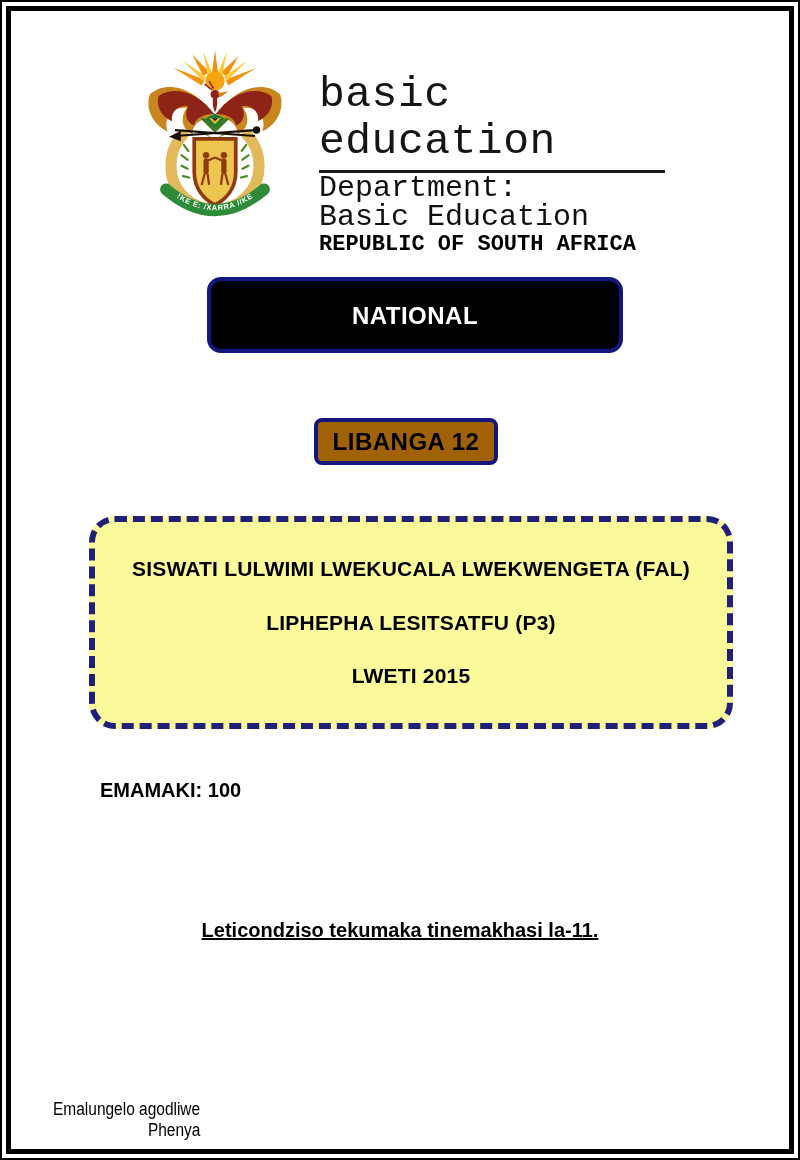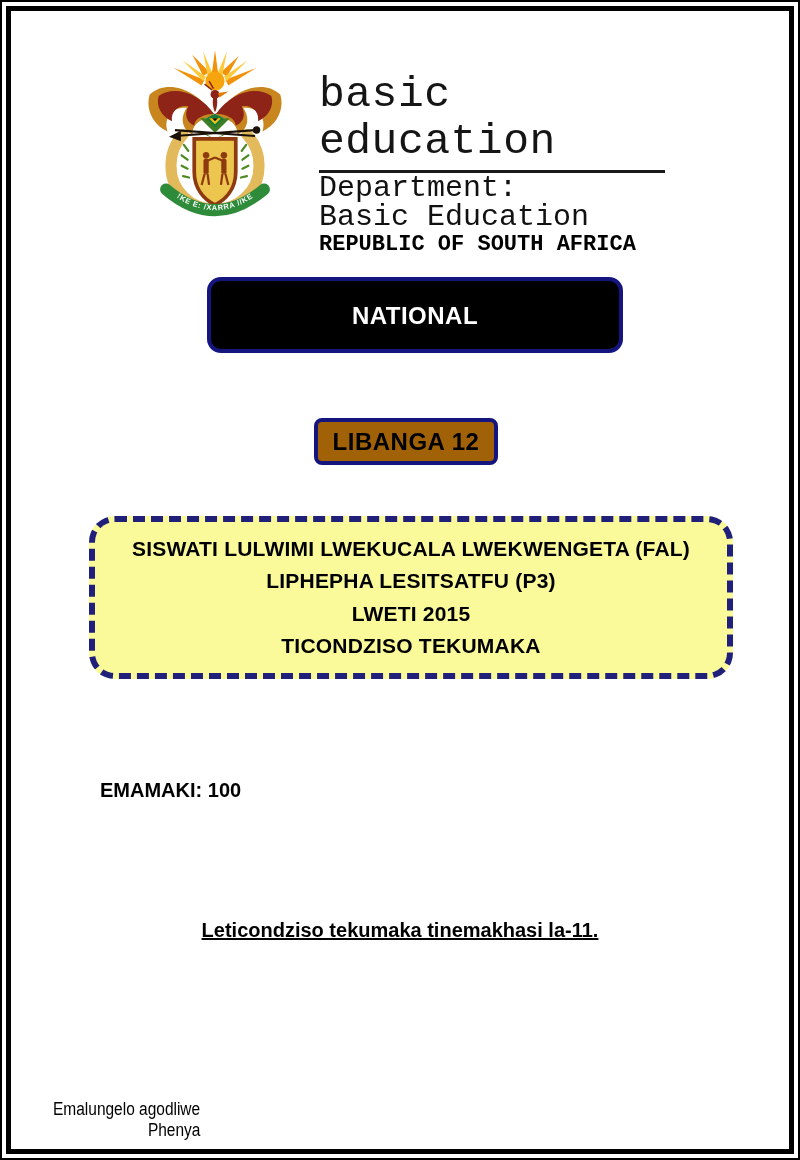--- a/index.html
+++ b/index.html
@@ -59,21 +59,21 @@
     background:#a16207;
     border:4px solid #15157e;
     border-radius:8px;
     display:flex; justify-content:center; align-items:center;
   }
   .grade-box div { font-size:24px; font-weight:bold; letter-spacing:0.5px; }
 
   
   .subject-box {
     position:absolute; left:78px; top:505px;
-    width:644px; height:163px;
+    width:644px; height:213px;
     background:#fafa9b;
     border:6px dashed #20207a;
     border-radius:26px;
     display:flex; flex-direction:column; justify-content:space-evenly; align-items:center;
     padding:6px 10px;
   }
   .subject-box div {
     font-size:21px; font-weight:bold; text-align:center; letter-spacing:0.2px;
   }
 
@@ -195,21 +195,20 @@
     </div>
 
     <div class="grade-box">
       <div>LIBANGA 12</div>
     </div>
 
     <div class="subject-box">
       <div>SISWATI LULWIMI LWEKUCALA LWEKWENGETA (FAL)</div>
       <div>LIPHEPHA LESITSATFU (P3)</div>
       <div>LWETI 2015</div>
-      <div>TICONDZISO TEKUMAKA</div>
     </div>
 
     <div class="marks-line">EMAMAKI: 100</div>
 
     <div class="note-line">Leticondziso tekumaka tinemakhasi la-11.</div>
 
     <div class="footer">
       <span class="f-left">Emalungelo agodliwe</span>
       <span class="f-right">Phenya</span>
     </div>

